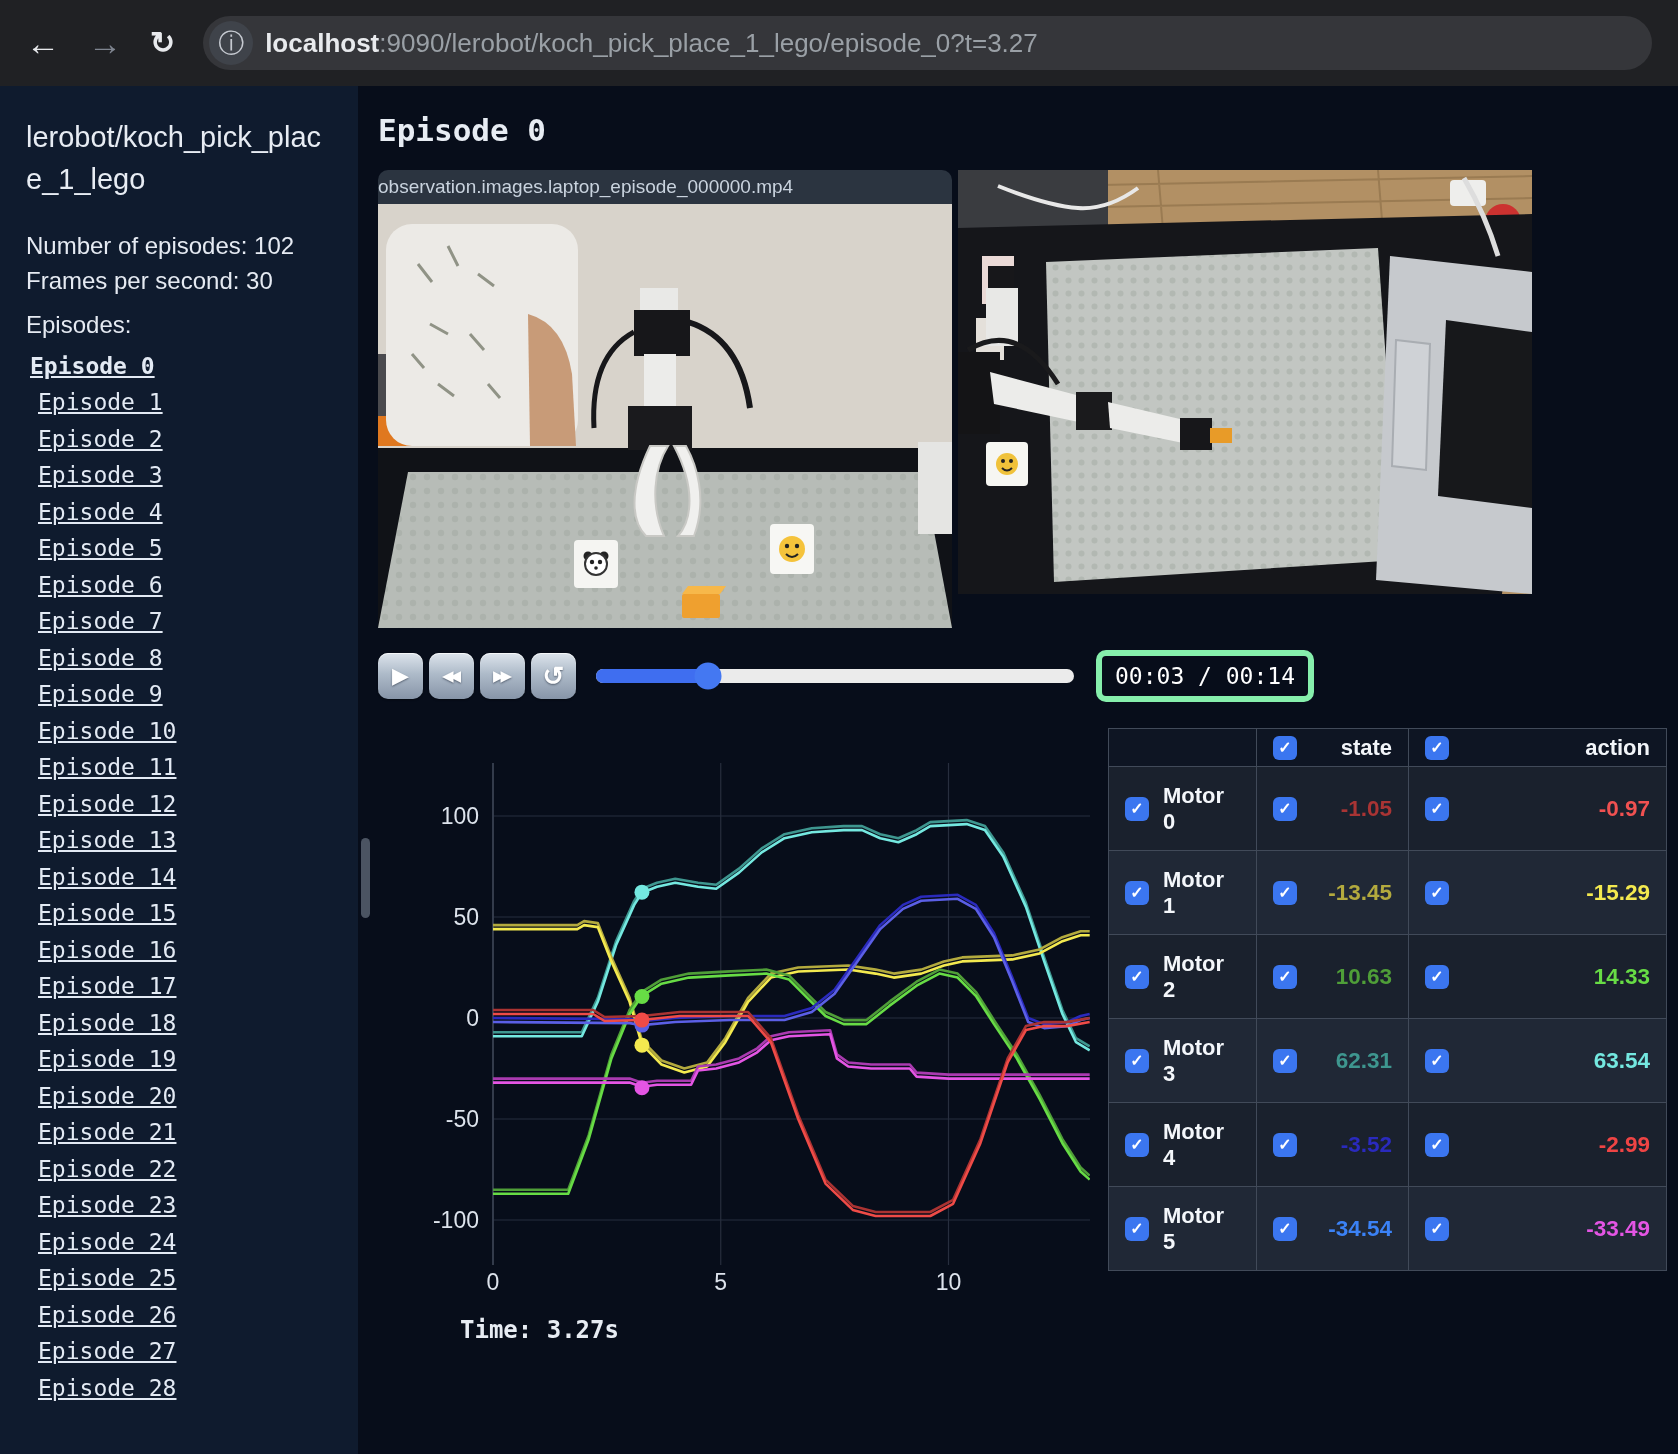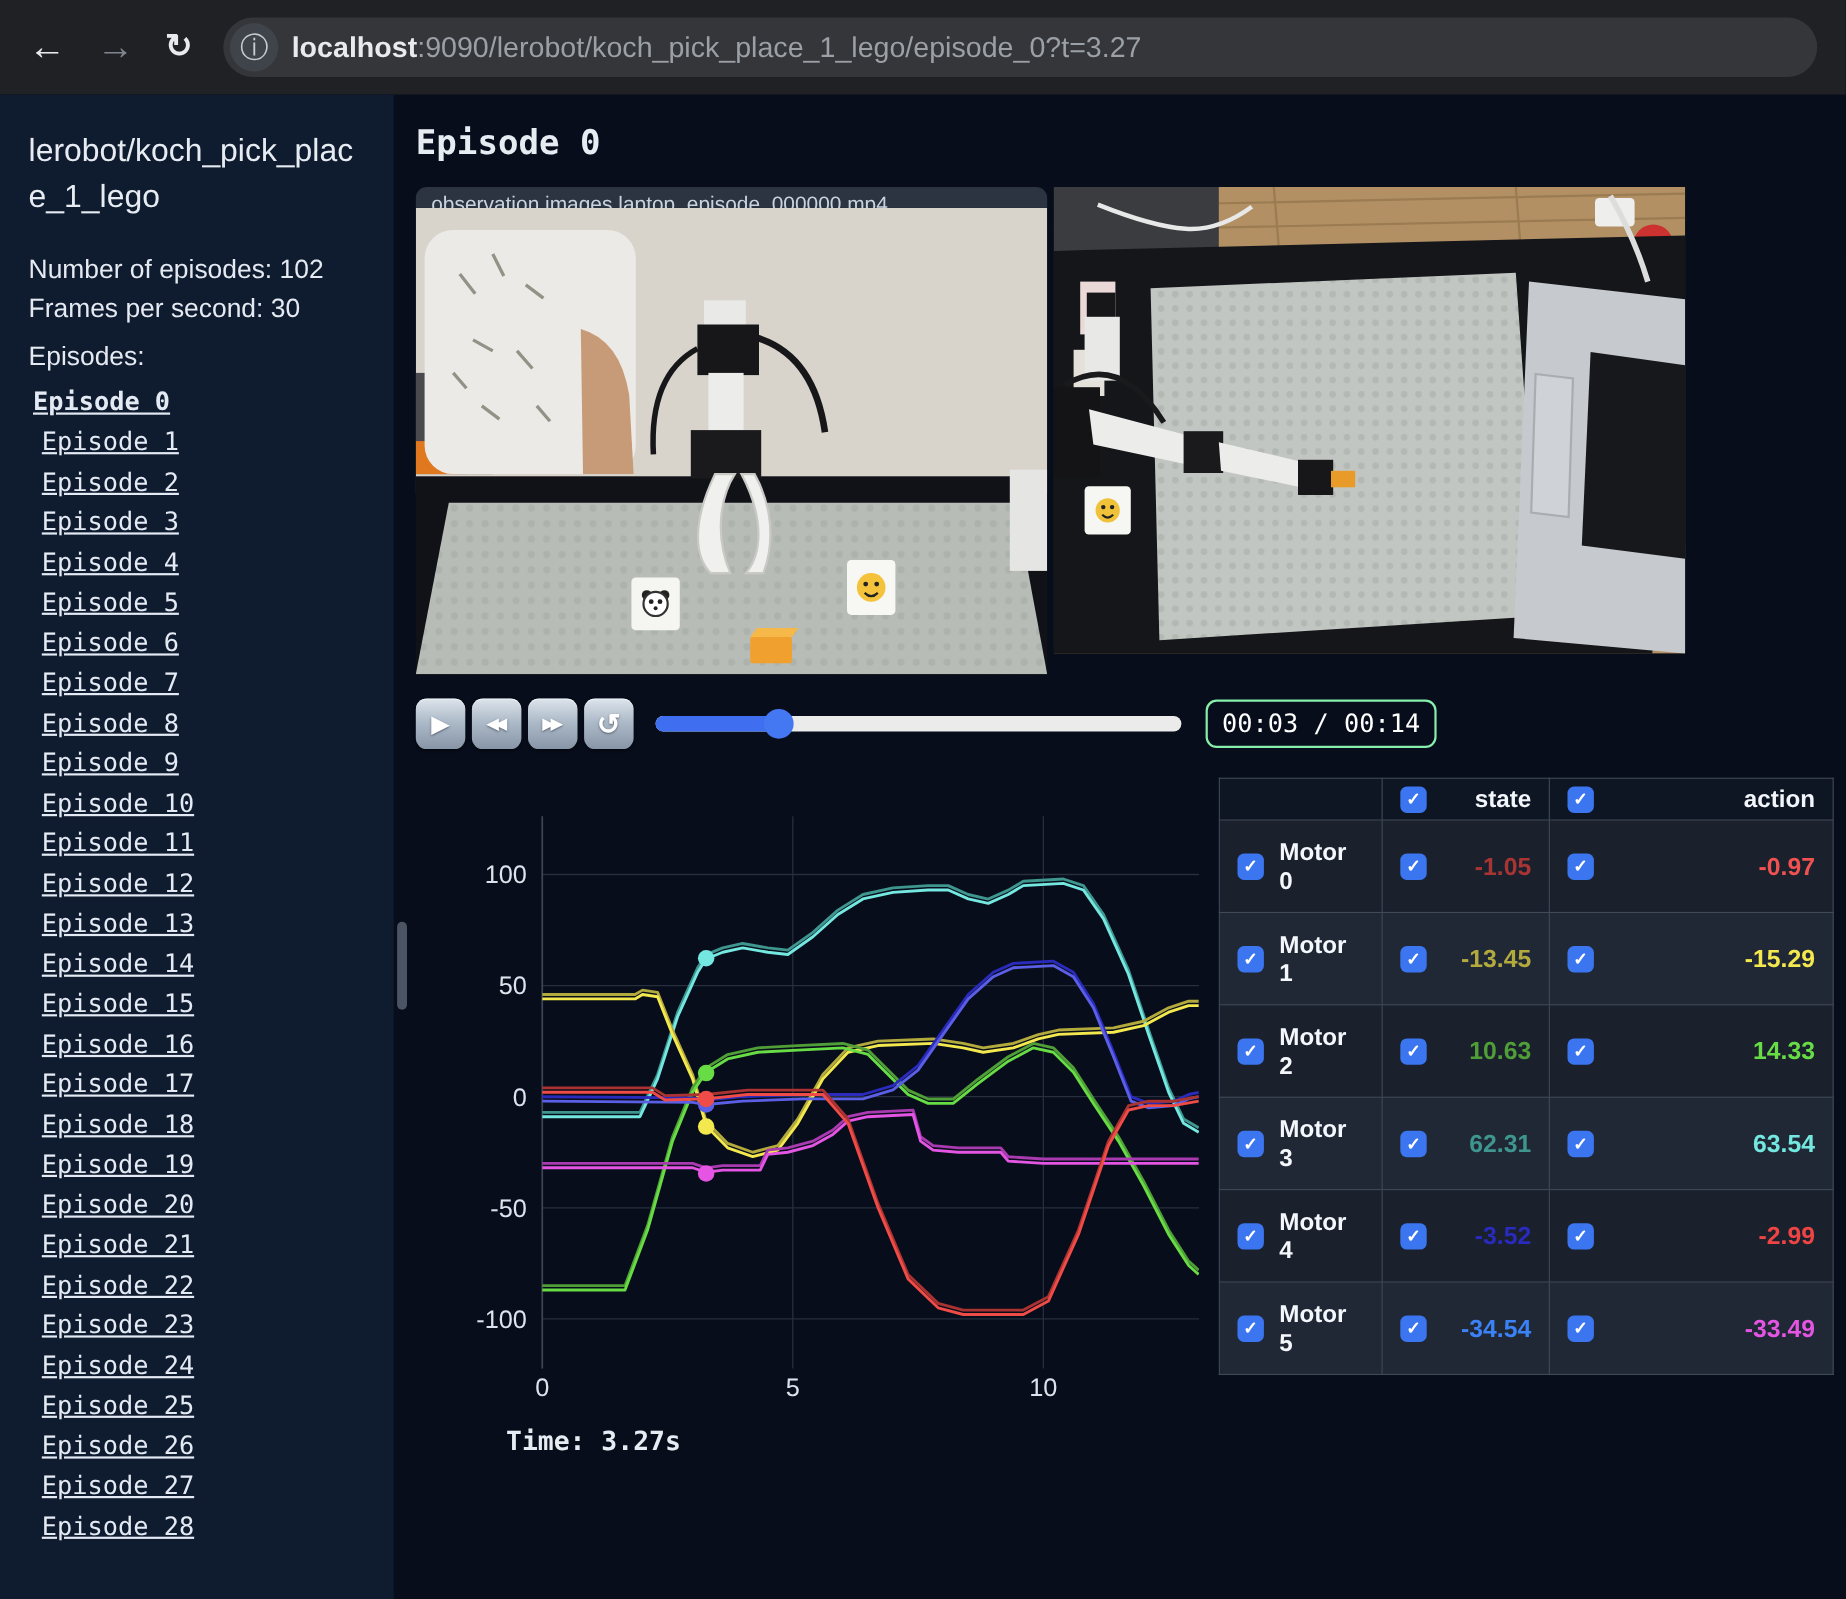--- a/index.html
+++ b/index.html
@@ -28,41 +28,41 @@
   .ep.active { font-weight:bold; margin-left:-8px; }
 
   .scroll-thumb { position:absolute; left:361px; top:752px; width:9px; height:80px; background:#4b5462; border-radius:5px; }
 
   main { flex:1; padding:10px 0 0 20px; overflow:hidden; }
   h1.page-title { font-family:"DejaVu Sans Mono", monospace; font-size:31px; font-weight:bold; margin:16px 0 22px 0; }
 
   
   .videos { display:flex; gap:6px; }
   .video-block { width:574px; }
-  .video-title { height:19px; background:#2b3440; border-radius:10px 10px 0 0; font-size:19px; color:#c9d3de; line-height:34px; padding-left:14px; white-space:nowrap; overflow:hidden; }
+  .video-title { height:34px; background:#2b3440; border-radius:10px 10px 0 0; font-size:19px; color:#c9d3de; line-height:34px; white-space:nowrap; overflow:hidden; }
   .video-scene { display:block; width:574px; height:424px; background:#1a1c20; }
 
   
   .hotkeys { margin:30px 0 0 0; font-size:21.5px; color:#eef1f6; }
   .hotkeys .key { font-family:"DejaVu Sans Mono", monospace; font-size:20.5px; }
 
   
   .controls { display:flex; align-items:center; margin-top:22px; }
   .pbtn { width:45px; height:46px; border:none; border-radius:10px; margin-right:6px; cursor:pointer;
           background:linear-gradient(180deg,#dde4ec 0%,#aebbc9 45%,#8795a8 100%);
           color:#fff; display:flex; align-items:center; justify-content:center;
           text-shadow:0 1px 2px rgba(20,30,45,.55); box-shadow:inset 0 1px 0 rgba(255,255,255,.7), 0 1px 2px rgba(0,0,0,.4); }
   .pbtn .g1 { font-size:22px; }
   .pbtn .g2 { font-size:15px; letter-spacing:-4px; padding-right:4px; }
   .pbtn .g3 { font-size:26px; font-weight:bold; }
   .slider { position:relative; width:478px; height:14px; margin-left:14px; }
   .slider .track { position:absolute; inset:0; background:#ebebeb; border-radius:7px; }
   .slider .fill { position:absolute; left:0; top:0; bottom:0; background:#3f6ef0; border-radius:7px; }
   .slider .thumb { position:absolute; top:50%; width:27px; height:27px; border-radius:50%; background:#4478f2; transform:translate(-50%,-50%); }
-  .time-badge { margin-left:22px; font-family:"DejaVu Sans Mono", monospace; font-size:23px; color:#fff; border:2px solid #86efac; border-radius:10px; padding:7px 13px; white-space:nowrap; }
+  .time-badge { margin-left:22px; font-family:"DejaVu Sans Mono", monospace; font-size:23px; color:#fff; border:6px solid #86efac; border-radius:10px; padding:7px 13px; white-space:nowrap; }
 
   
   .bottom { display:flex; gap:18px; margin-top:26px; }
   .chart-wrap { width:712px; flex:0 0 712px; }
   .time-label { font-family:"DejaVu Sans Mono", monospace; font-size:24px; font-weight:bold; margin:12px 0 0 82px; }
 
   table.motors { border-collapse:collapse; table-layout:fixed; }
   table.motors th, table.motors td { border:1px solid #414a59; padding:0; }
   table.motors th { height:38px; background:#0e1523; }
   table.motors td { height:84px; background:#1a212d; }

